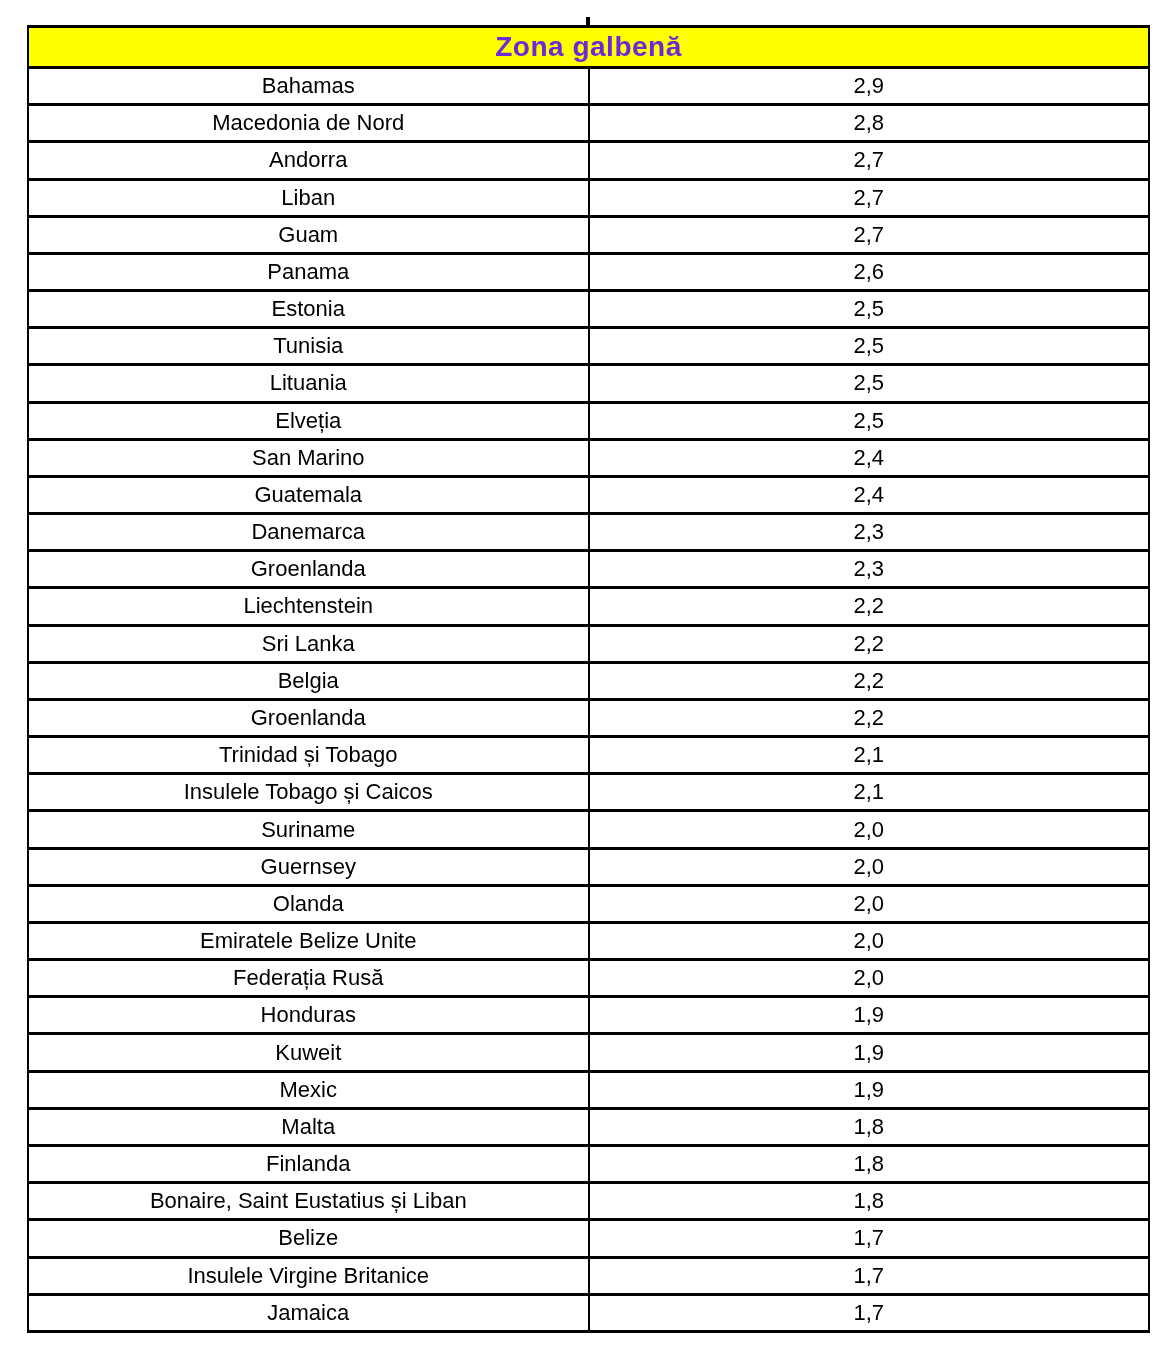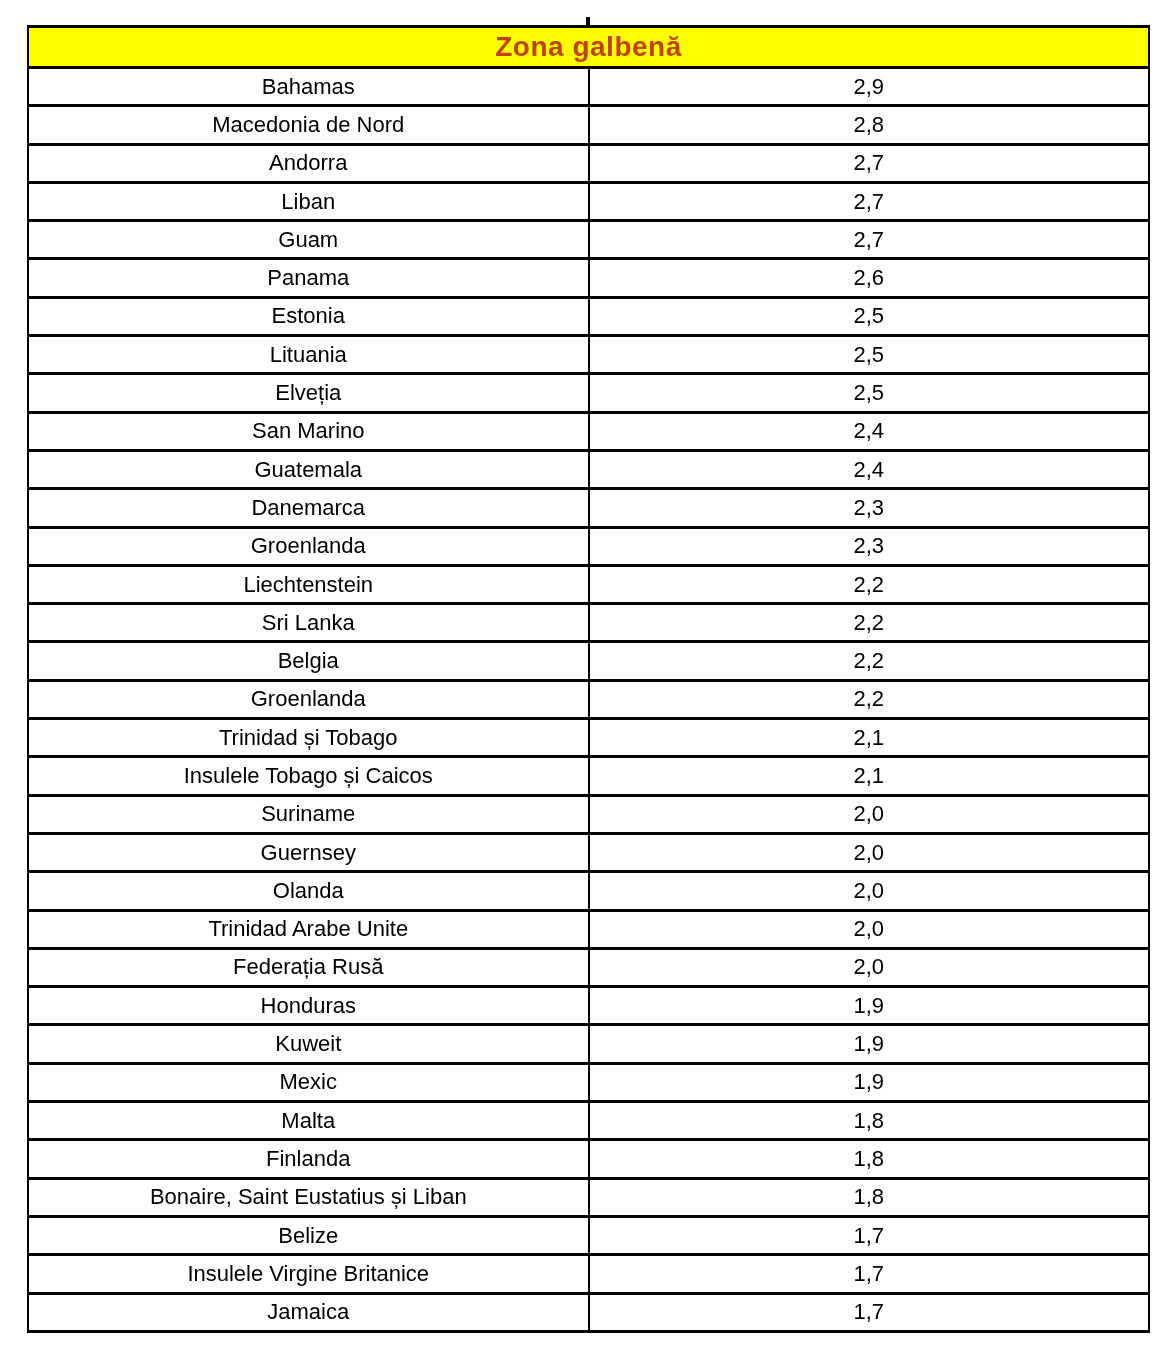--- a/index.html
+++ b/index.html
@@ -63,21 +63,21 @@
 
   <div class="divider-tick"></div>
 
   <table class="zona">
     <colgroup>
       <col class="country-col">
       <col class="value-col">
     </colgroup>
     <thead>
       <tr>
-        <th class="title-cell" colspan="2" style="background: rgb(255, 255, 0); color: #c2410c;">Zona galbenă</th>
+        <th class="title-cell" colspan="2" style="background: rgb(255, 255, 0); color: #6d28d9;">Zona galbenă</th>
       </tr>
     </thead>
     <tbody>
         <tr>
           <td>Bahamas</td>
           <td>2,9</td>
         </tr>
         <tr>
           <td>Macedonia de Nord</td>
           <td>2,8</td>
@@ -96,20 +96,24 @@
         </tr>
         <tr>
           <td>Panama</td>
           <td>2,6</td>
         </tr>
         <tr>
           <td>Estonia</td>
           <td>2,5</td>
         </tr>
         <tr>
+          <td>Tunisia</td>
+          <td>2,5</td>
+        </tr>
+        <tr>
           <td>Lituania</td>
           <td>2,5</td>
         </tr>
         <tr>
           <td>Elveția</td>
           <td>2,5</td>
         </tr>
         <tr>
           <td>San Marino</td>
           <td>2,4</td>
@@ -156,21 +160,21 @@
         </tr>
         <tr>
           <td>Guernsey</td>
           <td>2,0</td>
         </tr>
         <tr>
           <td>Olanda</td>
           <td>2,0</td>
         </tr>
         <tr>
-          <td>Trinidad Arabe Unite</td>
+          <td>Emiratele Belize Unite</td>
           <td>2,0</td>
         </tr>
         <tr>
           <td>Federația Rusă</td>
           <td>2,0</td>
         </tr>
         <tr>
           <td>Honduras</td>
           <td>1,9</td>
         </tr>

